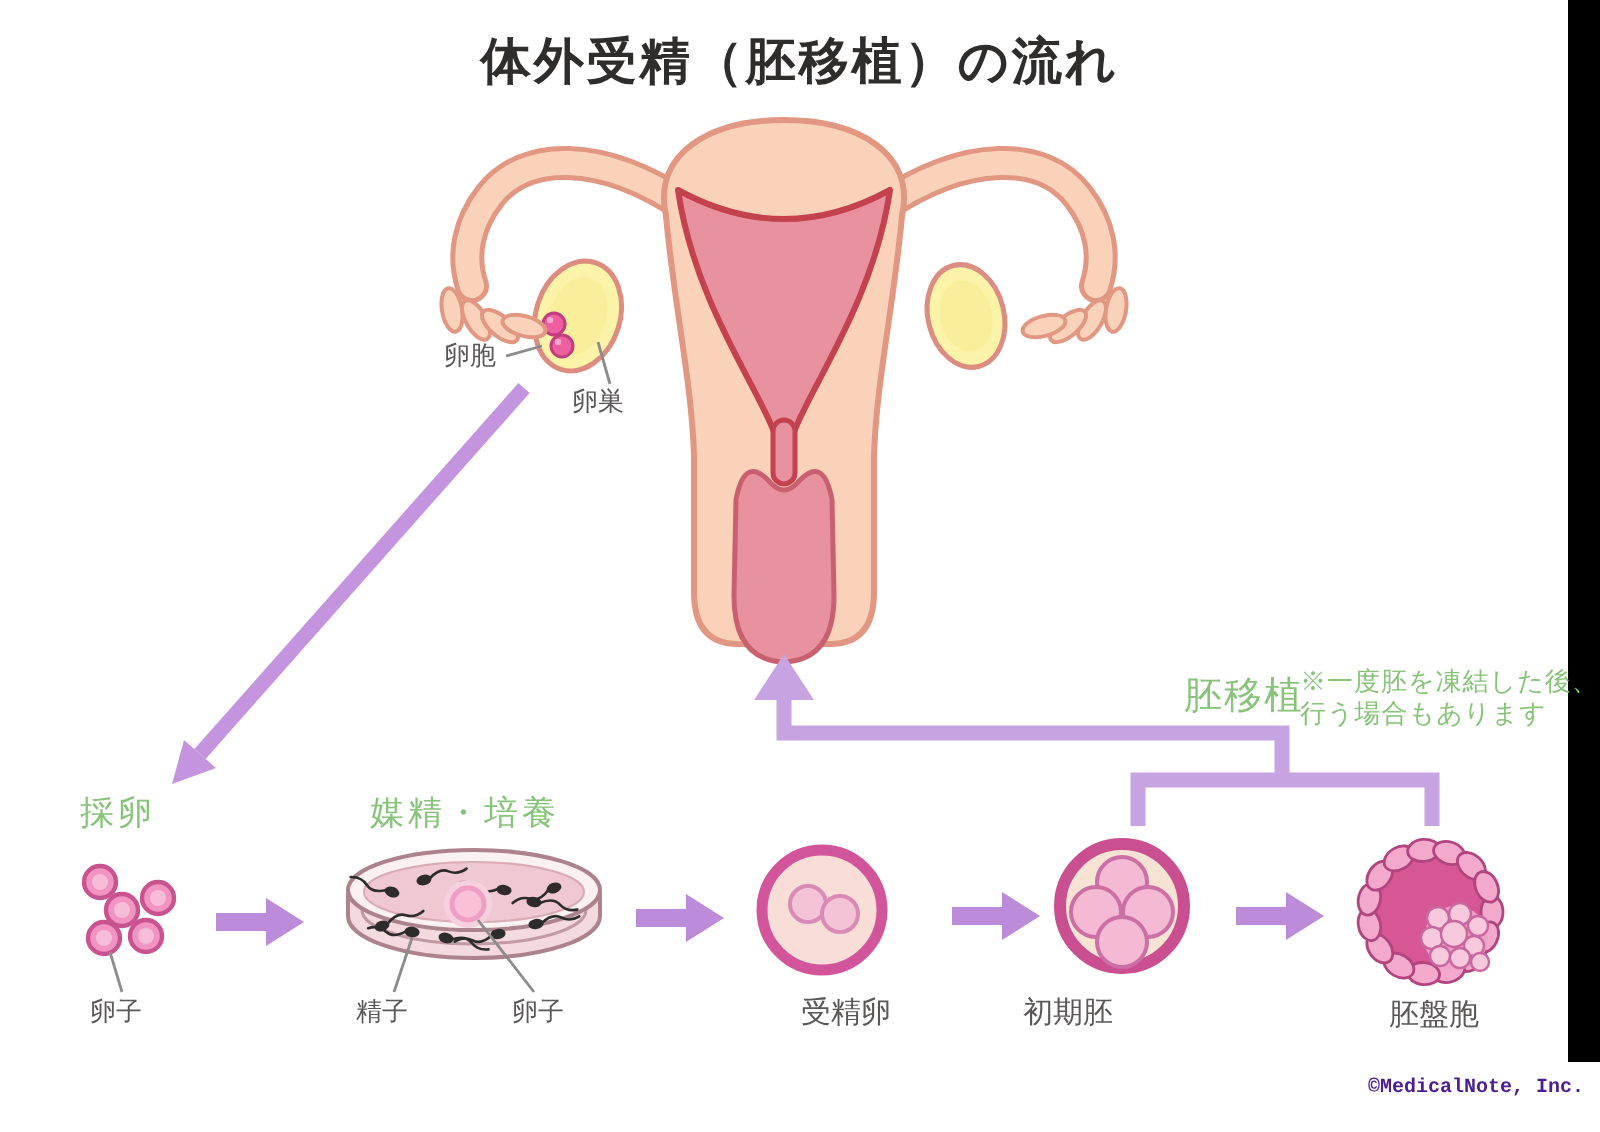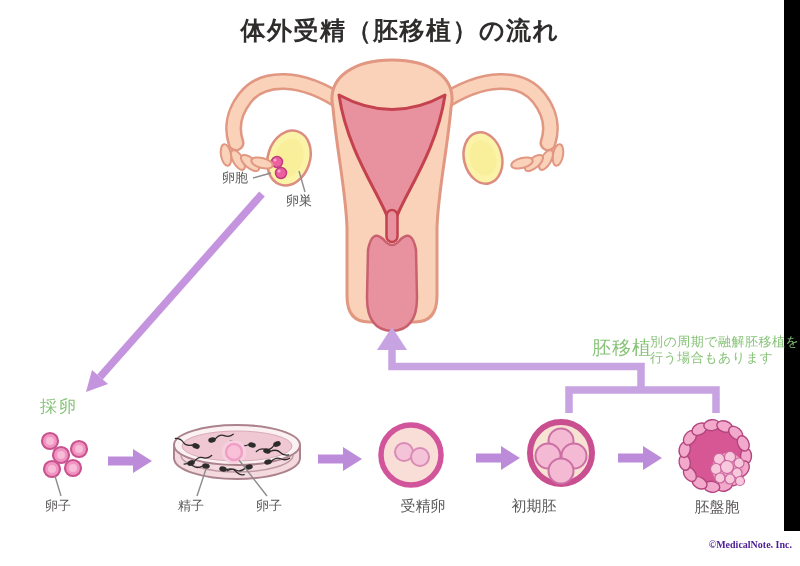--- a/index.html
+++ b/index.html
@@ -1,18 +1,18 @@
 <!DOCTYPE html>
 <html><head>
 <meta charset="utf-8">
 <style>
   html,body{margin:0;padding:0;background:#fff;}
   .stage{
     position:relative;width:800px;height:548px;background:#ffffff;overflow:hidden;
-    font-family:Liberation Serif, serif;
+    font-family:Liberation Mono, monospace;
   }
   .stage svg{position:absolute;left:0;top:0;}
   .txt{position:absolute;white-space:nowrap;}
   .page-title{top:14px;left:50%;transform:translateX(-50%);font-size:25px;font-weight:bold;
     color:#2f2c2c;letter-spacing:1.5px;}
   .gray{color:#5a5757;font-size:13px;}
   .green{color:#87c378;}
   .step-title{font-size:17px;letter-spacing:2px;}
   .item-label{font-size:15px;color:#5a5757;transform:translateX(-50%);}
   .transfer-label{font-size:19px;letter-spacing:1px;}
@@ -189,28 +189,29 @@
 </svg>
 
 <div class="txt page-title">体外受精（胚移植）の流れ</div>
 
 <div class="txt gray" style="left:222px;top:169px;text-align:center;">卵胞</div>
 <div class="txt gray" style="left:286px;top:192px;">卵巣</div>
 
 <div class="txt green step-title" style="left:40px;top:395px;">採卵</div>
 <div class="txt gray" style="left:45px;top:497px;">卵子</div>
 
+<div class="txt green step-title" style="left:185px;top:395px;">媒精・培養</div>
 <div class="txt gray" style="left:178px;top:497px;">精子</div>
 <div class="txt gray" style="left:256px;top:497px;">卵子</div>
 
 <div class="txt item-label" style="left:423px;top:497px;">受精卵</div>
 <div class="txt item-label" style="left:534px;top:497px;">初期胚</div>
 <div class="txt item-label" style="left:717px;top:498px;">胚盤胞</div>
 
 <div class="txt green transfer-label" style="left:592px;top:335px;">胚移植</div>
 <div class="txt green transfer-note" style="left:650px;top:334px;">
-  <span>別の周期で融解胚移植を</span>
+  <span>※一度胚を凍結した後、</span>
   <span>行う場合もあります</span>
 </div>
 
 <div class="txt copyright">©MedicalNote, Inc.</div>
 
 </div>
 
 </body></html>

